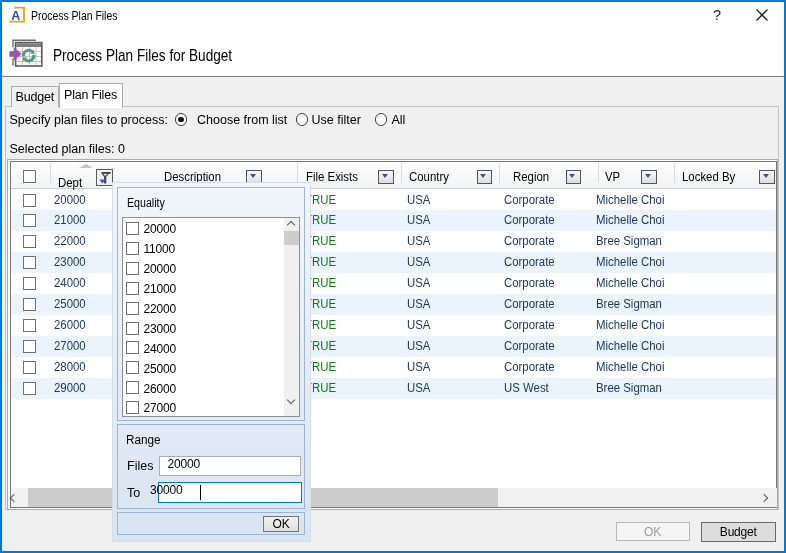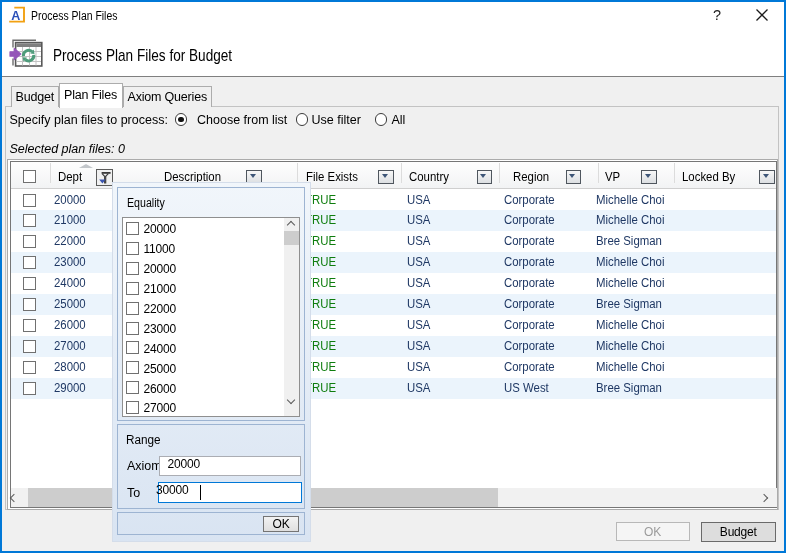--- a/index.html
+++ b/index.html
@@ -72,47 +72,46 @@
   </svg>
   <div class="abs" style="left:53px;top:45.5px;font-size:17px;transform:scaleX(0.8);transform-origin:left;white-space:nowrap;">Process Plan Files for Budget</div>
   <div class="abs" style="left:2px;top:75.5px;width:782px;height:1.5px;background:#7f7f7f;"></div>
 
   <div class="abs" style="left:2px;top:77px;width:782px;height:474px;background:#f0f0f0;"></div>
 
   <div class="abs" style="left:5px;top:106px;width:773.5px;height:403.5px;border:1px solid #c3c3c3;background:#f0f0f0;"></div>
 
   <div class="tab t12" style="left:11px;top:86px;width:47.5px;height:20.5px;line-height:20px;">Budget</div>
   <div class="tab t12" style="left:58.5px;top:82.5px;width:64px;height:25px;line-height:22px;background:#fff;z-index:2;">Plan Files</div>
-  <div class="tab t12" style="left:122.5px;top:86px;width:89.5px;height:20.5px;line-height:20px;">Axiom Queries</div>
 
   <div class="abs lbl" style="left:9.5px;top:112.5px;">Specify plan files to process:</div>
   <div class="abs" style="left:174.7px;top:113px;width:12.7px;height:12.7px;border:1px solid #3c3c3c;border-radius:50%;background:#fff;"></div>
   <div class="abs" style="left:178.2px;top:116.5px;width:5.7px;height:5.7px;border-radius:50%;background:#111;"></div>
   <div class="abs lbl" style="left:197px;top:112.5px;">Choose from list</div>
   <div class="abs" style="left:295.6px;top:113px;width:12.7px;height:12.7px;border:1px solid #3c3c3c;border-radius:50%;background:#fff;"></div>
   <div class="abs lbl" style="left:311.5px;top:112.5px;">Use filter</div>
   <div class="abs" style="left:374.7px;top:113px;width:12.7px;height:12.7px;border:1px solid #3c3c3c;border-radius:50%;background:#fff;"></div>
   <div class="abs lbl" style="left:391.5px;top:112.5px;">All</div>
 
-  <div class="abs lbl" style="left:9.5px;top:141.5px;font-style:italic;">Selected plan files: 0</div>
+  <div class="abs lbl" style="left:9.5px;top:141.5px;">Selected plan files: 0</div>
 
   <div class="abs" style="left:6.5px;top:158.5px;width:771.5px;height:351.5px;border:1px solid #ababab;background:#fff;"></div>
   <div class="abs" style="left:9.5px;top:161px;width:767px;height:346.5px;border:1px solid #767676;background:#fff;"></div>
 
   <div class="abs" style="left:10.5px;top:162px;width:765px;height:27px;background:linear-gradient(#fefefe,#f2f3f4);border-bottom:1px solid #cfcfcf;"></div>
 
   <div class="hsep" style="left:50px;"></div>
   <div class="hsep" style="left:297px;"></div>
   <div class="hsep" style="left:401px;"></div>
   <div class="hsep" style="left:499px;"></div>
   <div class="hsep" style="left:597.5px;"></div>
   <div class="hsep" style="left:673.5px;"></div>
 
   <div class="cb" style="left:23px;top:170px;"></div>
-  <div class="abs hdr" style="left:57.5px;top:170px;">Dept</div>
+  <div class="abs hdr" style="left:57.5px;top:176px;">Dept</div>
   <div class="abs" style="left:79px;top:164px;width:0;height:0;border-left:7px solid transparent;border-right:7px solid transparent;border-bottom:4.5px solid #c2c6ca;"></div>
   <div class="abs" style="left:95.8px;top:169px;width:16.8px;height:16.8px;border:1.5px solid #5a5a5a;background:#f0f0f0;"></div>
   <svg class="abs" style="left:98.5px;top:171.5px" width="12" height="12" viewBox="0 0 12 12">
     <path d="M2.6 0.9 h9" stroke="#3a3a3a" stroke-width="1.8" fill="none"></path>
     <path d="M3.1 1.6 L6.1 4.8 L9.3 1.6" fill="none" stroke="#3a3a3a" stroke-width="1.2"></path>
     <rect x="5" y="4.2" width="2.3" height="7.3" fill="#474747"></rect>
     <path d="M0.2 7.6 h6.4 l-3.2 3.9 z" fill="#3c56b0"></path>
   </svg>
   <div class="abs hdr" style="left:164px;top:170px;">Description</div>
   <div class="dd" style="left:246px;top:169.5px;"></div>
@@ -230,23 +229,23 @@
     <div class="abs" style="left:143.5px;top:401.4px;font-size:12px;letter-spacing:-0.2px;">27000</div>
   </div>
 
   <div class="abs" style="left:283.5px;top:217.5px;width:15.5px;height:198.5px;background:#f0f0f0;"></div>
   <div class="abs" style="left:283.5px;top:231px;width:15.5px;height:13.5px;background:#cdcdcd;"></div>
   <div class="chev" style="left:288px;top:222px;transform:rotate(-135deg);"></div>
   <div class="chev" style="left:288px;top:397px;transform:rotate(45deg);"></div>
 
   <div class="abs" style="left:117px;top:424px;width:187.5px;height:84.5px;border:1px solid #9db4d2;"></div>
   <div class="abs lbl" style="left:126px;top:432.5px;transform:scaleX(0.94);transform-origin:left;">Range</div>
-  <div class="abs lbl" style="left:127px;top:459px;">Axiom</div>
+  <div class="abs lbl" style="left:127px;top:459px;">Files</div>
   <div class="abs" style="left:158.5px;top:455.5px;width:142px;height:20.5px;border:1px solid #abadb3;background:#fff;"></div>
   <div class="abs t12" style="left:167.5px;top:456.5px;">20000</div>
   <div class="abs lbl" style="left:127px;top:486px;">To</div>
   <div class="abs" style="left:157.5px;top:482px;width:144px;height:21px;border:1.5px solid #0078d7;background:#fff;"></div>
-  <div class="abs t12" style="left:156px;top:482.8px;">30000</div>
+  <div class="abs t12" style="left:150px;top:482.8px;">30000</div>
   <div class="abs" style="left:199.5px;top:484.5px;width:1px;height:15px;background:#000;"></div>
 
   <div class="abs" style="left:117px;top:511.5px;width:187.5px;height:23px;border:1px solid #9db4d2;"></div>
   <div class="abs" style="left:263px;top:515.5px;width:36px;height:16px;border:1px solid #747474;background:linear-gradient(#f2f2f2,#dfdfdf);text-align:center;line-height:14px;"><span class="t12">OK</span></div>
 </div>
 
 </body></html>

